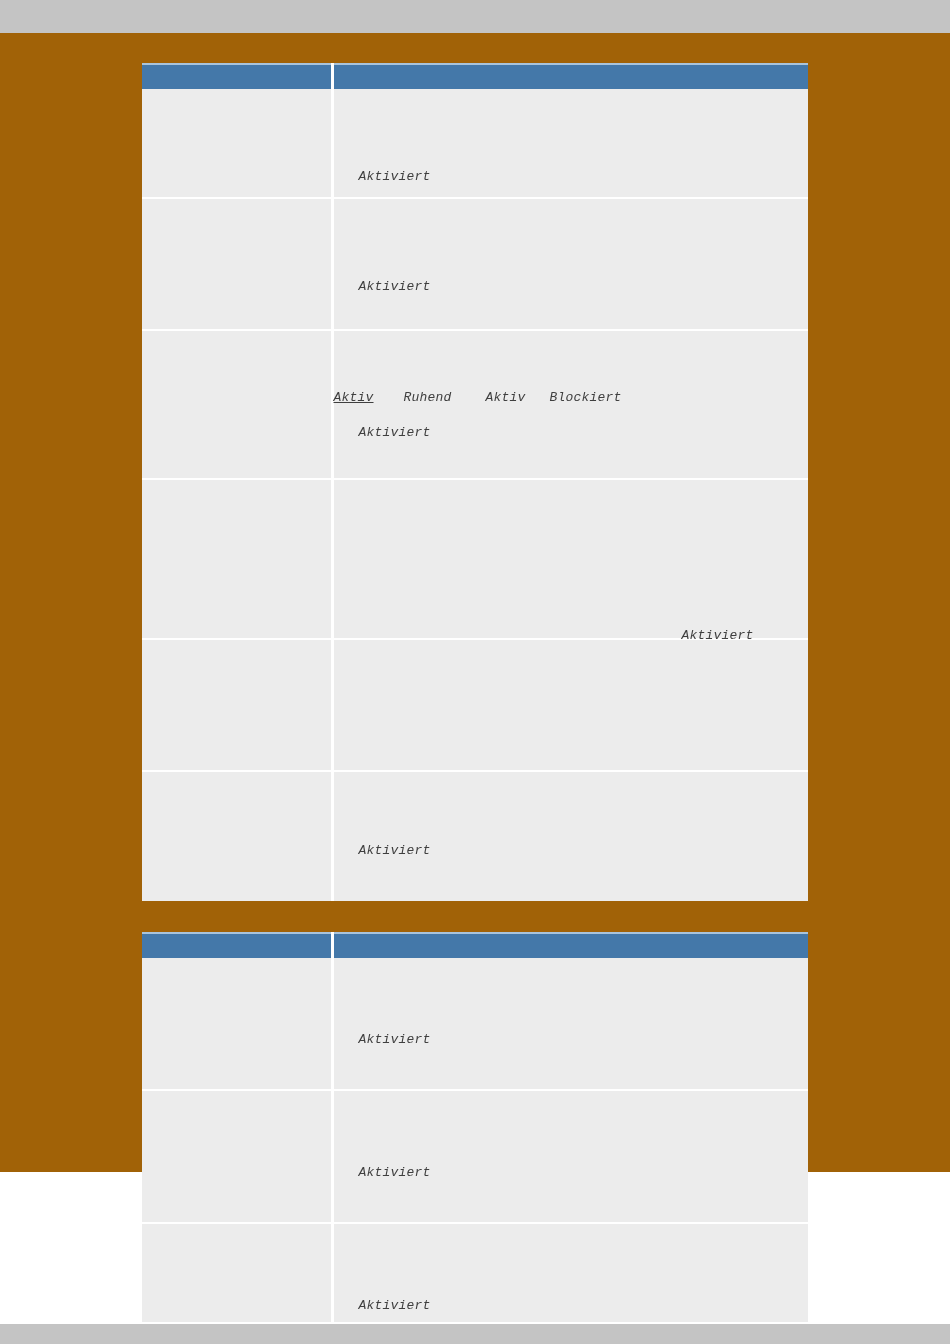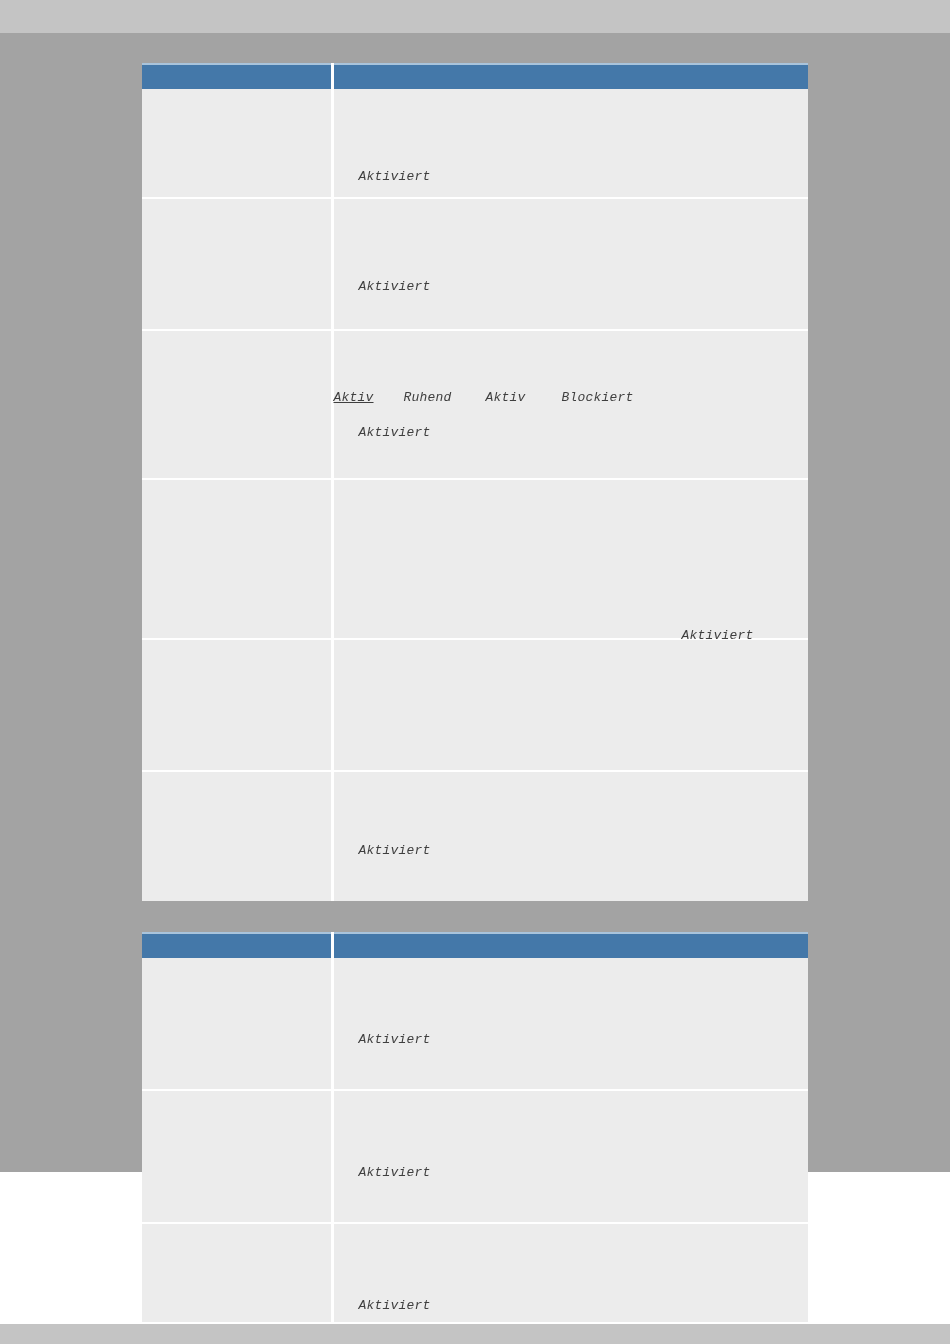--- a/index.html
+++ b/index.html
@@ -23,21 +23,21 @@
   }
   .band-top { top: 0; height: 33px; }
   .band-bottom { top: 1324px; height: 20px; }
 
   .page {
     position: absolute;
     left: 0;
     top: 33px;
     width: 950px;
     height: 1139px;
-    background: #a3a3a3;
+    background: #a16207;
   }
 
   .doc-table {
     position: absolute;
     left: 142px;
     width: 666px;
     border-collapse: collapse;
     table-layout: fixed;
   }
 
@@ -131,21 +131,21 @@
         </tr>
         <tr>
           <td style="height: 147px;">
             <div class="cellwrap"></div>
           </td>
           <td class="last" style="height: 147px;">
             <div class="cellwrap">
               <span class="val" style="left: 0; top: 59px; text-decoration: underline;">Aktiv</span>
               <span class="val" style="left: 70px; top: 59px;">Ruhend</span>
               <span class="val" style="left: 152px; top: 59px;">Aktiv</span>
-              <span class="val" style="left: 228px; top: 59px;">Blockiert</span>
+              <span class="val" style="left: 216px; top: 59px;">Blockiert</span>
               <span class="val" style="left: 25px; top: 94px;">Aktiviert</span>
             </div>
           </td>
         </tr>
         <tr>
           <td style="height: 158px;">
             <div class="cellwrap"></div>
           </td>
           <td class="last" style="height: 158px;">
             <div class="cellwrap">

